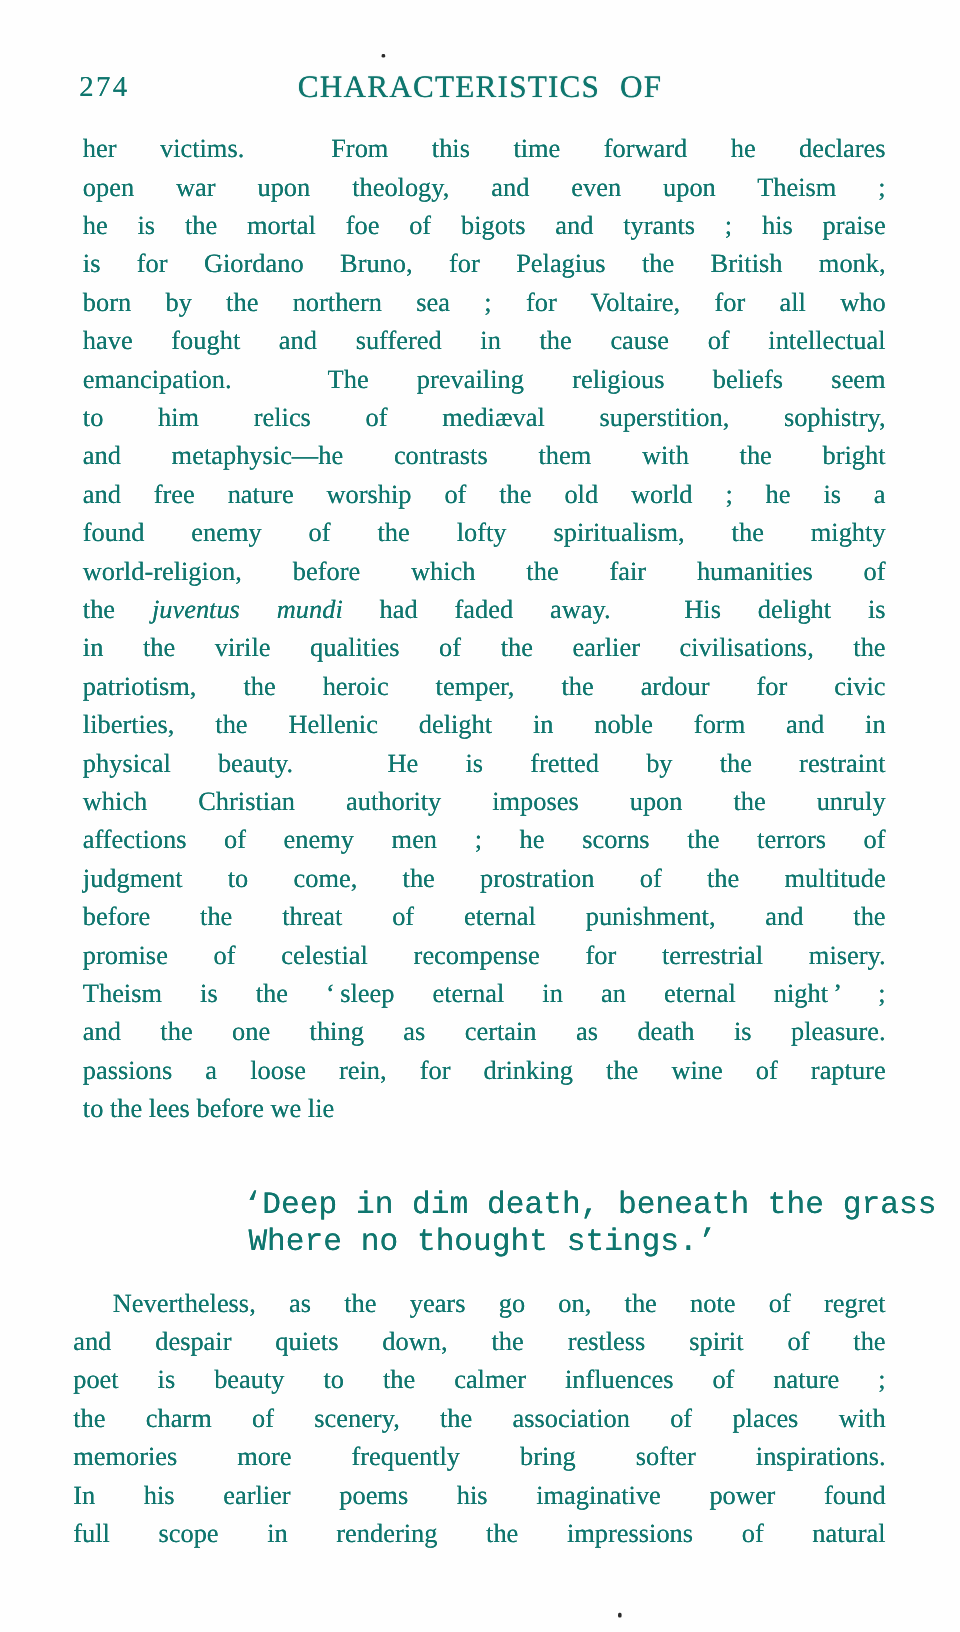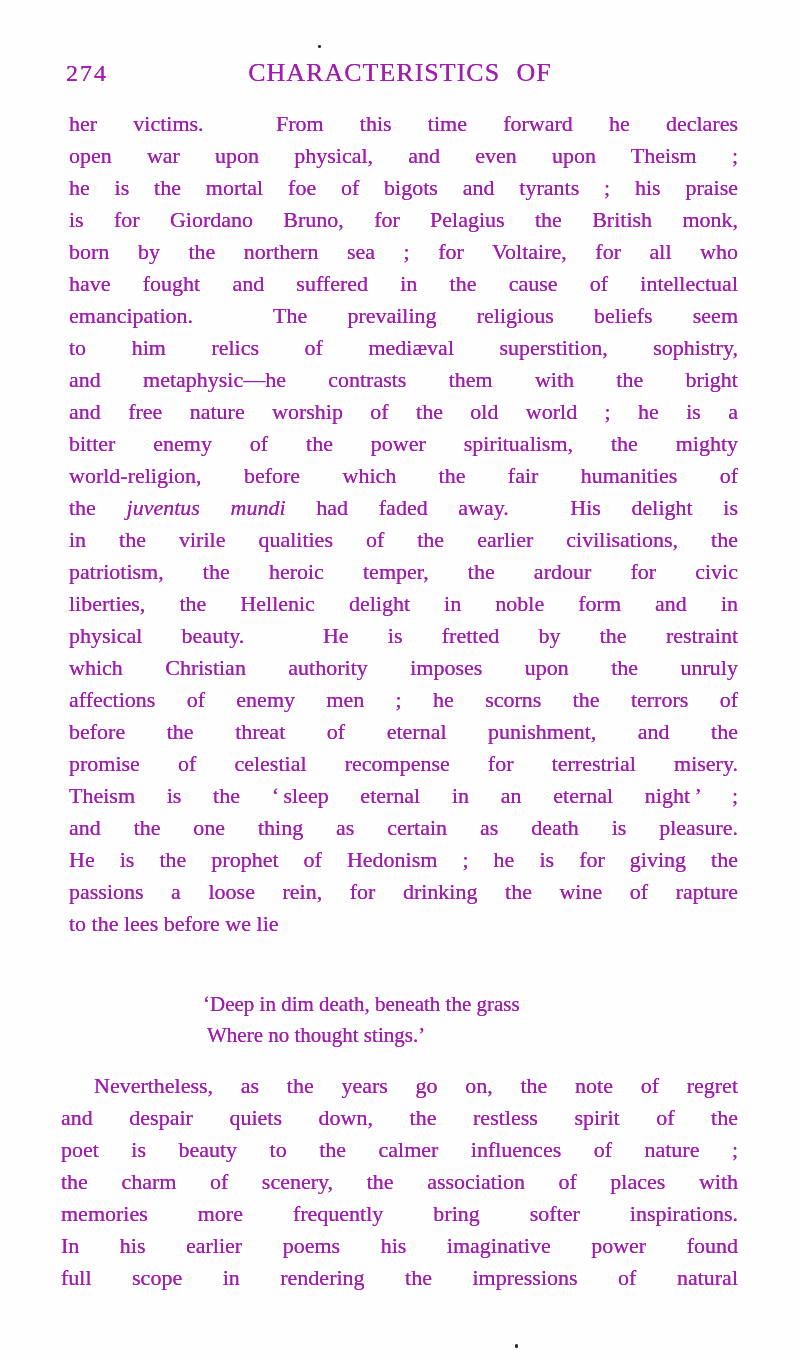--- a/index.html
+++ b/index.html
@@ -1,21 +1,21 @@
 <!DOCTYPE html>
 <html><head>
 <meta charset="utf-8">
 <style>
   html, body { margin: 0; padding: 0; background: #ffffff; }
   .page {
     position: relative;
     width: 800px;
     height: 1360px;
     background: #fefefe;
-    color: #a21caf;
+    color: #0f766e;
     font-family: "Liberation Serif", "DejaVu Serif", serif;
     overflow: hidden;
   }
   .pagenum {
     position: absolute;
     left: 66px;
     top: 60px;
     font-size: 24px;
     letter-spacing: 2px;
     text-shadow: 0 0 0.5px currentColor;
@@ -43,23 +43,24 @@
     text-shadow: 0 0 0.55px currentColor;
     white-space: normal;
   }
   .jline.lastline { text-align-last: left; }
   .jline.firstline { text-indent: 33px; }
   .jline i { font-style: italic; }
   .verse {
     position: absolute;
     left: 203px;
     top: 989px;
-    font-size: 21px;
+    font-size: 26px;
     line-height: 31px;
     text-shadow: 0 0 0.5px currentColor;
+    font-family: Liberation Mono, monospace;
   }
   .vline { height: 31px; white-space: nowrap; }
   .vline.v2 { margin-left: 4px; }
   .speck {
     position: absolute;
     background: #2b2b2b;
     border-radius: 40%;
   }
   .speck.s1 { left: 318px; top: 45px; width: 3px; height: 3px; }
   .speck.s2 { left: 515px; top: 1344px; width: 3px; height: 4px; }
@@ -68,43 +69,43 @@
 <body>
 
 <div class="page">
 
   <div class="pagenum">274</div>
   <div class="runhead">CHARACTERISTICS OF</div>
   <div class="speck s1"></div>
 
   <div class="para para1">
     <div class="jline">her victims.&nbsp; From this time forward he declares</div>
-    <div class="jline">open war upon physical, and even upon Theism ;</div>
+    <div class="jline">open war upon theology, and even upon Theism ;</div>
     <div class="jline">he is the mortal foe of bigots and tyrants ; his praise</div>
     <div class="jline">is for Giordano Bruno, for Pelagius the British monk,</div>
     <div class="jline">born by the northern sea ; for Voltaire, for all who</div>
     <div class="jline">have fought and suffered in the cause of intellectual</div>
     <div class="jline">emancipation.&nbsp; The prevailing religious beliefs seem</div>
     <div class="jline">to him relics of mediæval superstition, sophistry,</div>
     <div class="jline">and metaphysic—he contrasts them with the bright</div>
     <div class="jline">and free nature worship of the old world ; he is a</div>
-    <div class="jline">bitter enemy of the power spiritualism, the mighty</div>
+    <div class="jline">found enemy of the lofty spiritualism, the mighty</div>
     <div class="jline">world-religion, before which the fair humanities of</div>
     <div class="jline"><span>the </span><i>juventus mundi</i><span> had faded away.&nbsp; His delight is</span></div>
     <div class="jline">in the virile qualities of the earlier civilisations, the</div>
     <div class="jline">patriotism, the heroic temper, the ardour for civic</div>
     <div class="jline">liberties, the Hellenic delight in noble form and in</div>
     <div class="jline">physical beauty.&nbsp; He is fretted by the restraint</div>
     <div class="jline">which Christian authority imposes upon the unruly</div>
     <div class="jline">affections of enemy men ; he scorns the terrors of</div>
+    <div class="jline">judgment to come, the prostration of the multitude</div>
     <div class="jline">before the threat of eternal punishment, and the</div>
     <div class="jline">promise of celestial recompense for terrestrial misery.</div>
     <div class="jline">Theism is the ‘ sleep eternal in an eternal night ’ ;</div>
     <div class="jline">and the one thing as certain as death is pleasure.</div>
-    <div class="jline">He is the prophet of Hedonism ; he is for giving the</div>
     <div class="jline">passions a loose rein, for drinking the wine of rapture</div>
     <div class="jline lastline">to the lees before we lie</div>
   </div>
 
   <div class="verse">
     <div class="vline v1">‘Deep in dim death, beneath the grass</div>
     <div class="vline v2">Where no thought stings.’</div>
   </div>
 
   <div class="para para2">

